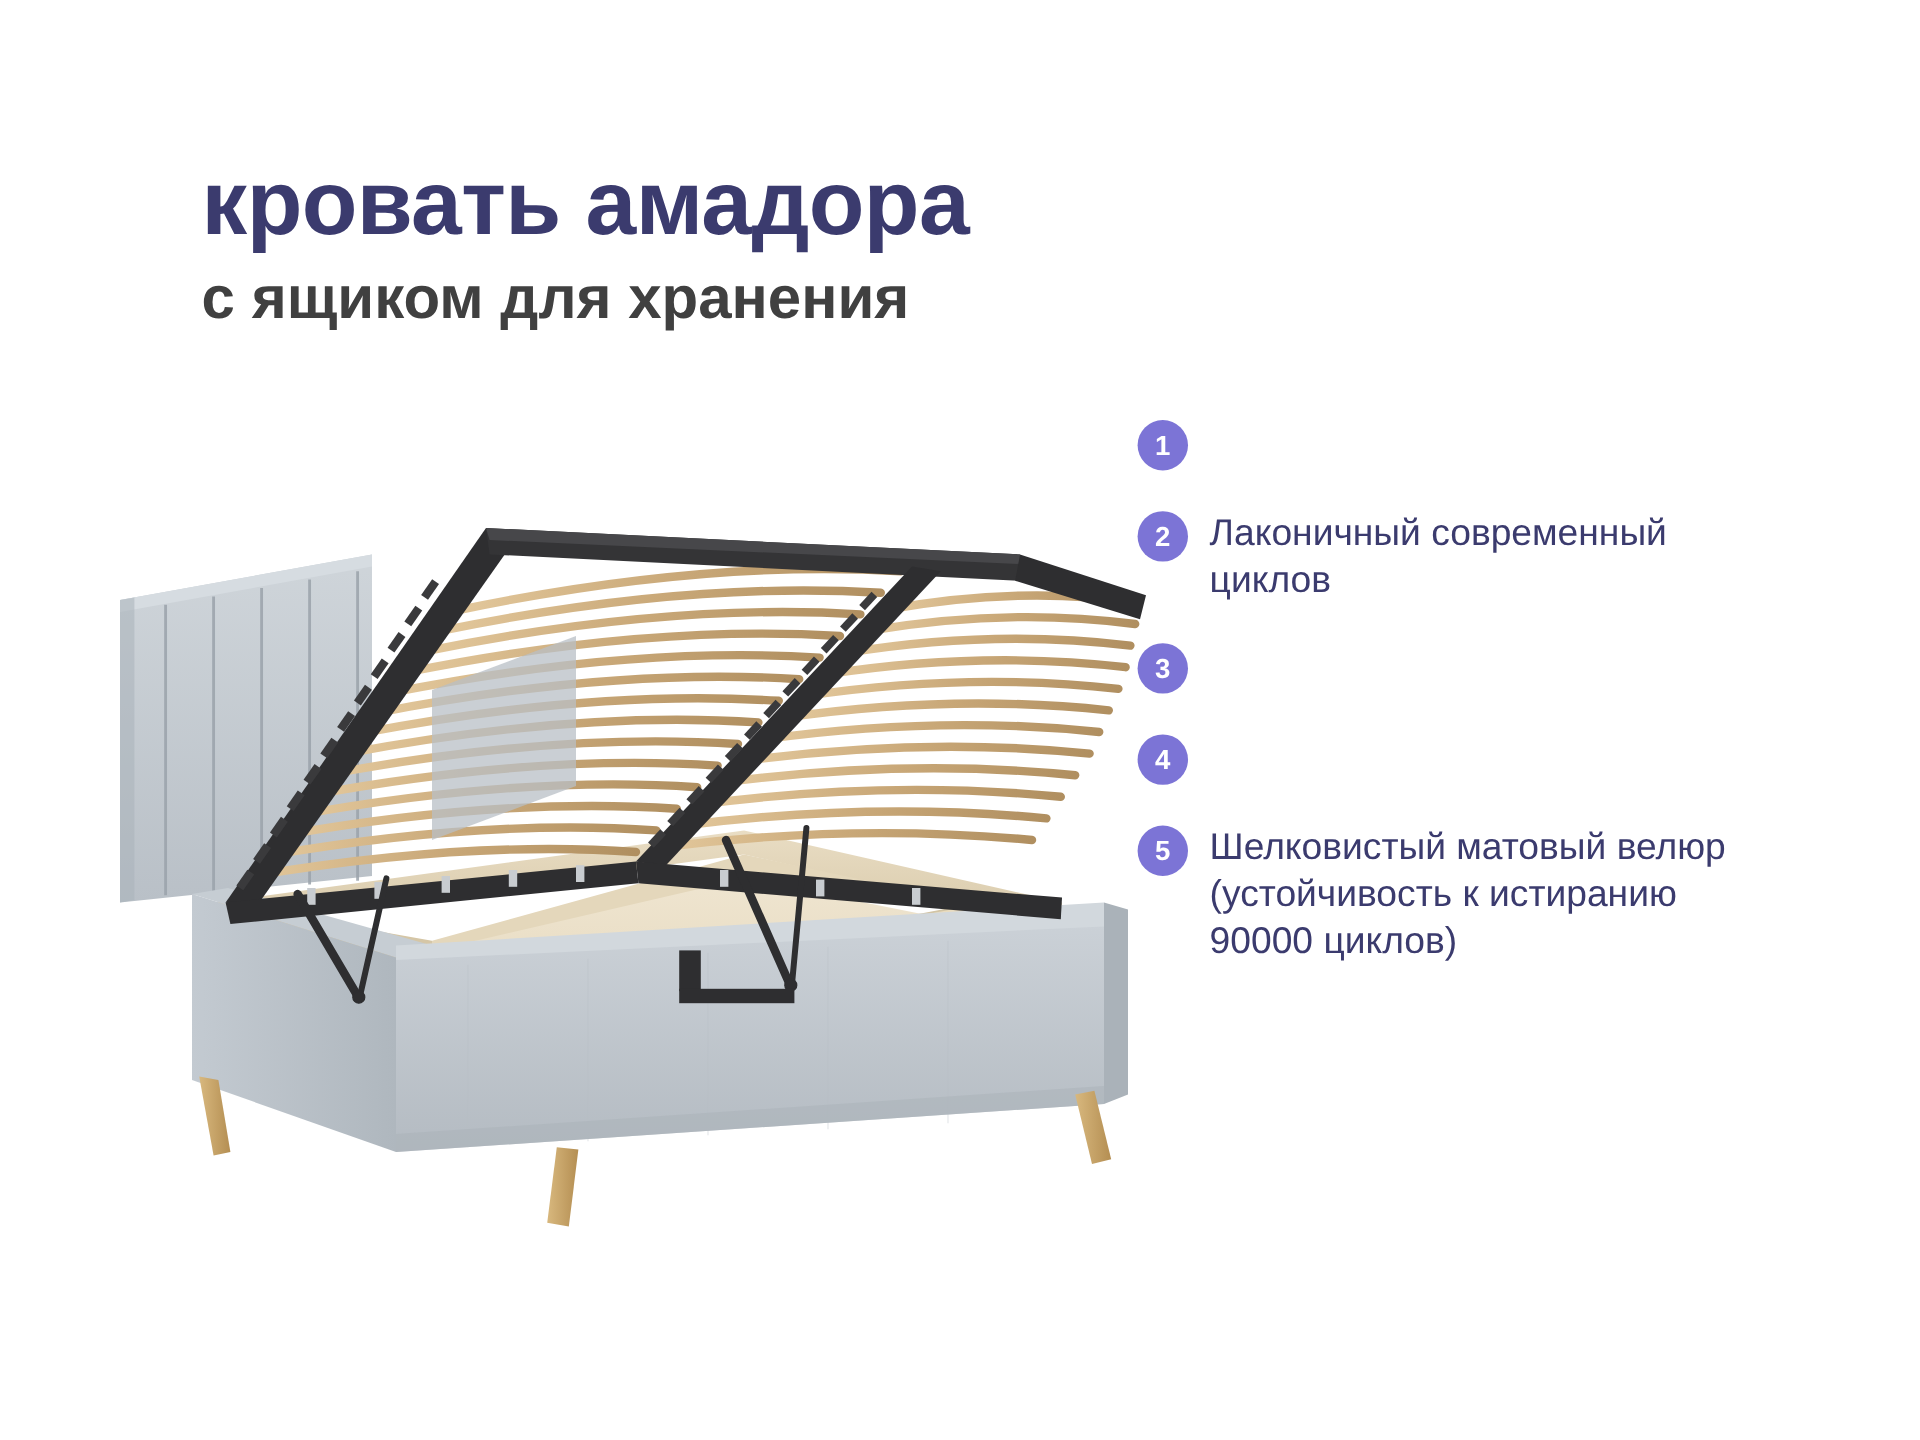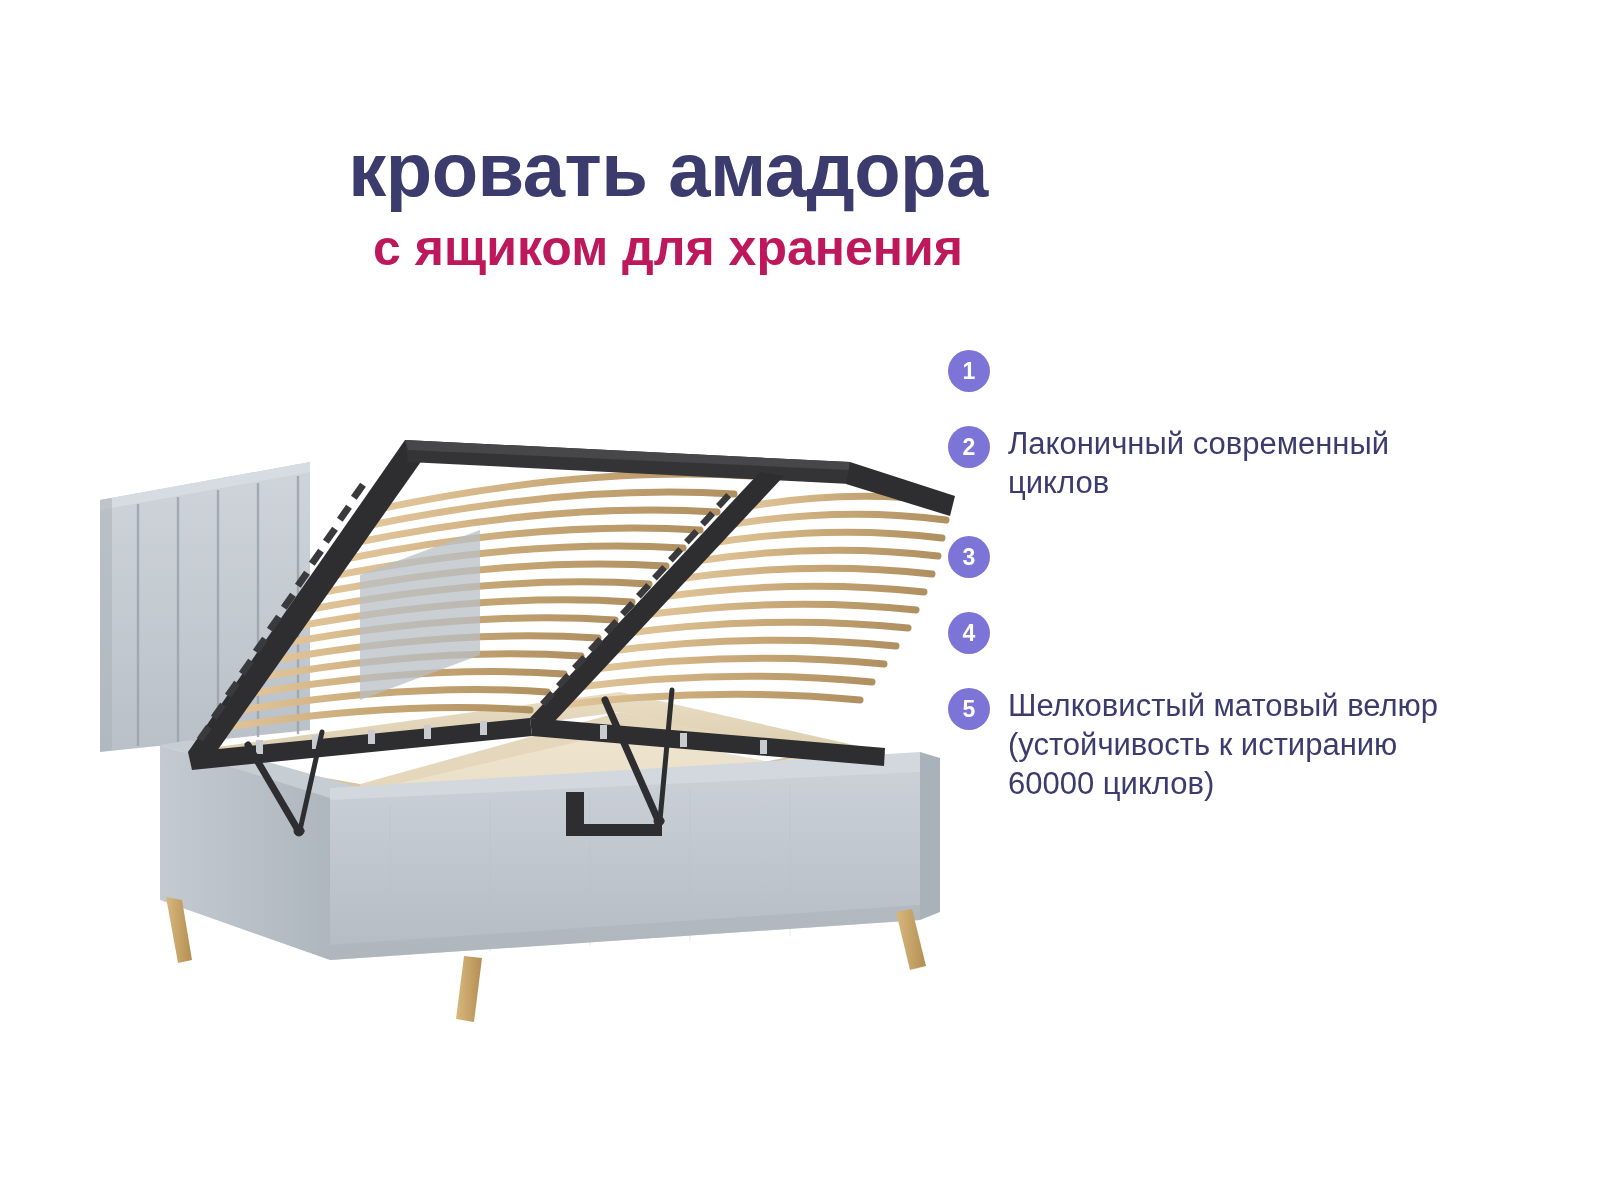--- a/index.html
+++ b/index.html
@@ -14,35 +14,34 @@
     overflow: hidden;
     font-family: "Liberation Sans", "DejaVu Sans", sans-serif;
   }
 
   
   .header-block {
     position: absolute;
     left: 168px;
     top: 132px;
     width: 1000px;
-    text-align: center;
   }
   .title {
     font-size: 76px;
     font-weight: 700;
     color: #3B3B6E;
     letter-spacing: -0.5px;
     line-height: 1.0;
     margin: 0;
     white-space: nowrap;
   }
   .subtitle {
     font-size: 50px;
     font-weight: 700;
-    color: #be185d;
+    color: #404040;
     line-height: 1.05;
     margin: 14px 0 0 0;
     white-space: nowrap;
   }
 
   
   .features {
     position: absolute;
     left: 948px;
     top: 348px;
@@ -108,21 +107,21 @@
   <div class="feature-row">
     <div class="badge">3</div>
   </div>
 
   <div class="feature-row">
     <div class="badge">4</div>
   </div>
 
   <div class="feature-row">
     <div class="badge">5</div>
-    <div class="feature-text">Шелковистый матовый велюр (устойчивость к истиранию 60000 циклов)</div>
+    <div class="feature-text">Шелковистый матовый велюр (устойчивость к истиранию 90000 циклов)</div>
   </div>
 
 </div>
 
 <div class="bed-wrap">
   <svg class="bed-svg" viewBox="0 0 900 680">
     <defs>
       <linearGradient id="gFabFront" x1="0" y1="0" x2="0" y2="1">
         <stop offset="0%" stop-color="#CBD1D7"></stop>
         <stop offset="100%" stop-color="#B4BBC2"></stop>

